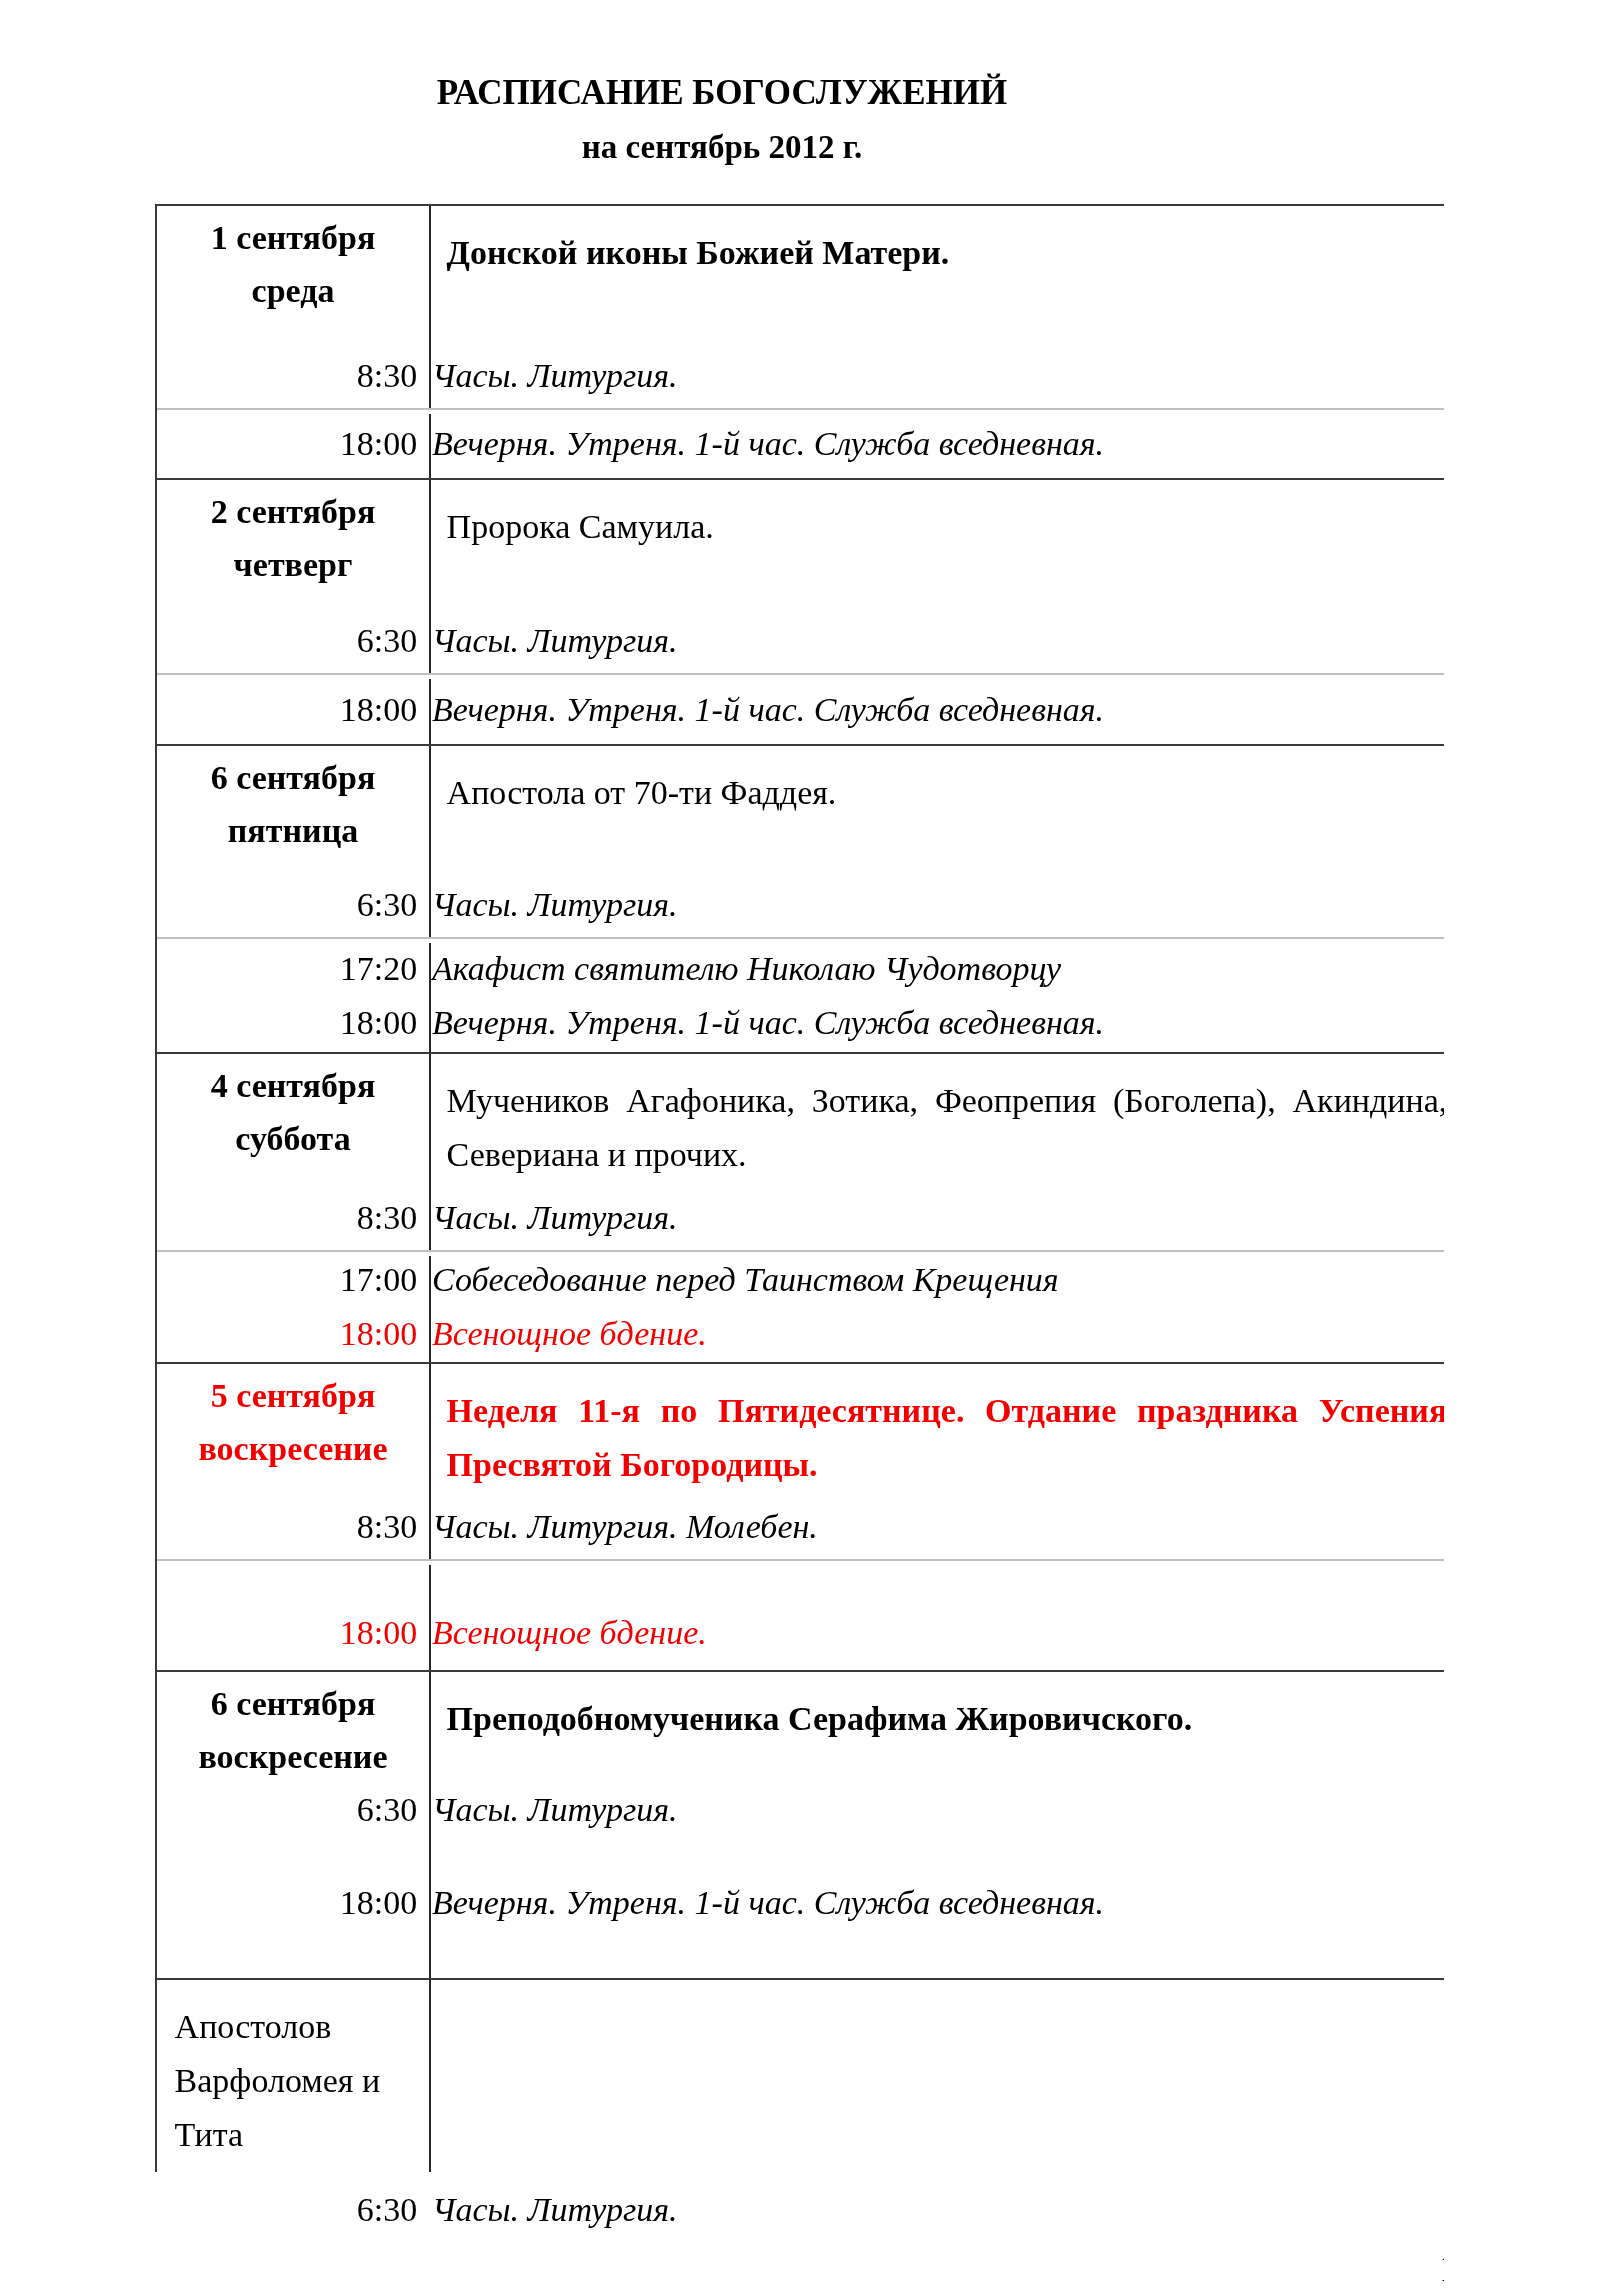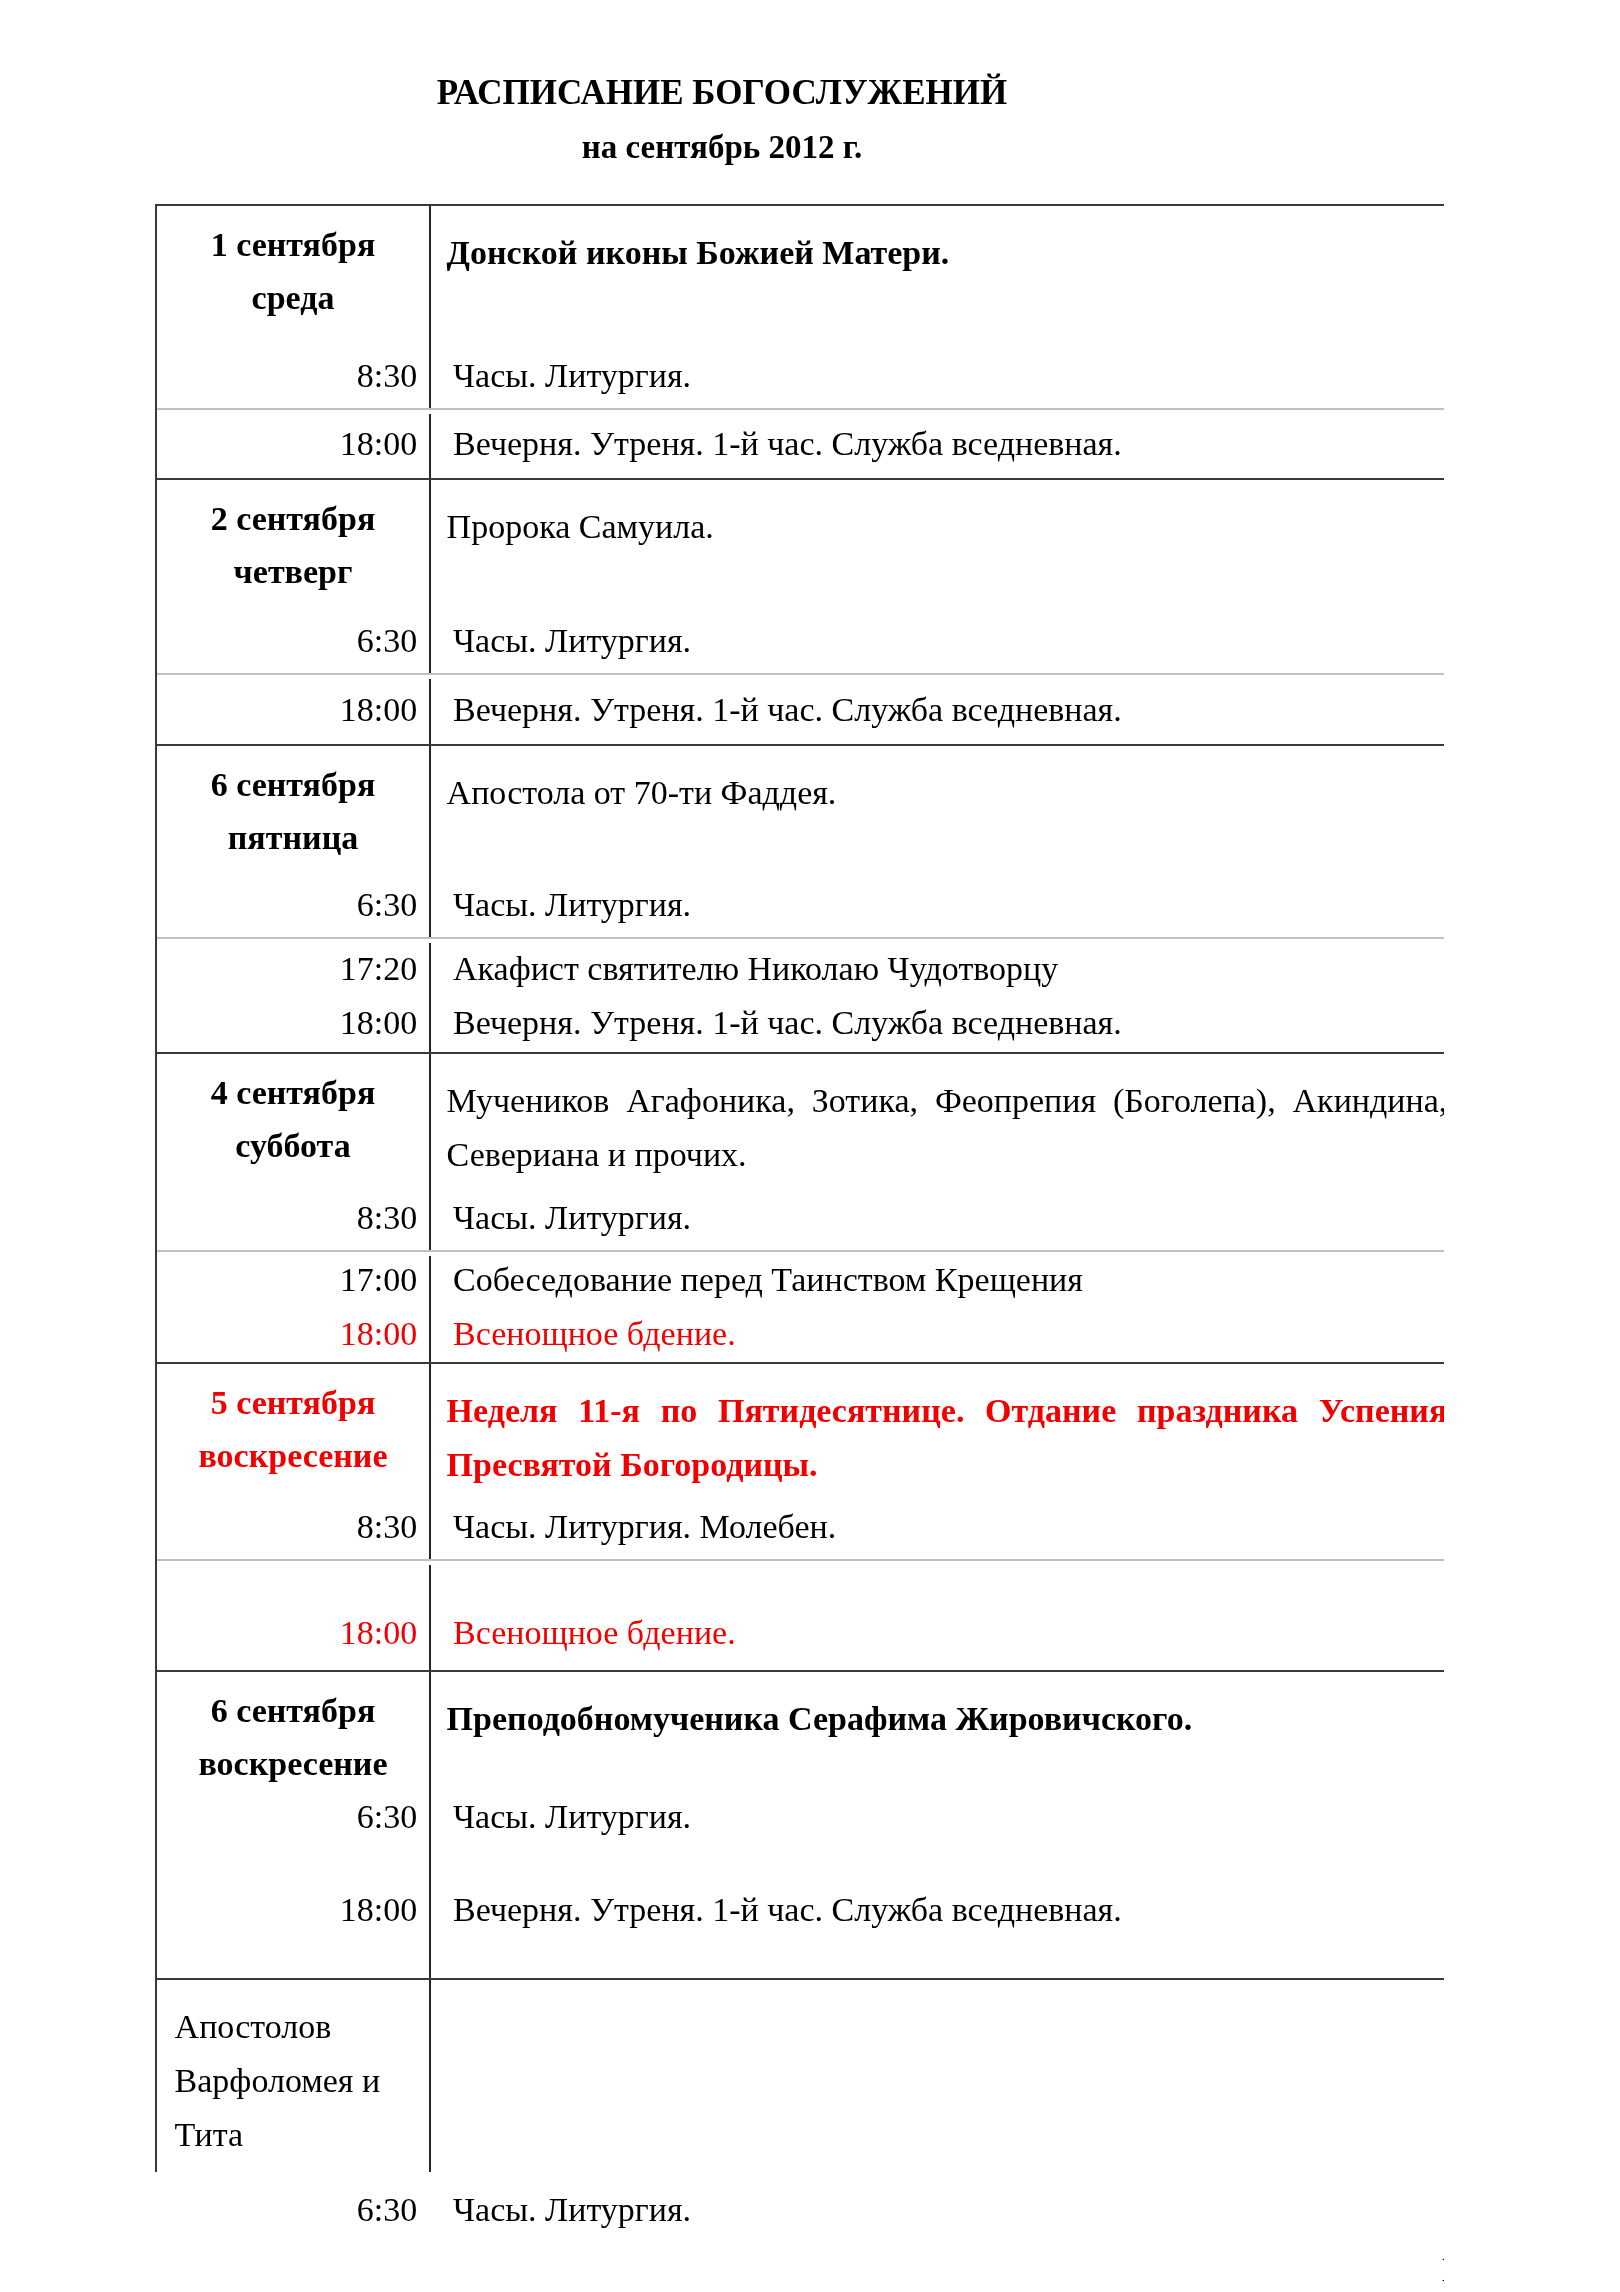--- a/index.html
+++ b/index.html
@@ -33,41 +33,41 @@
     box-sizing:border-box;
   }
   .sub.sep{border-top:2px solid var(--grid-light);}
   .vline{
     position:absolute;left:272px;top:0;bottom:0;width:2px;
     background:#262626;
   }
   .sub.sep>.vline{top:3.9px;}
   .hdr-row,.line-row{display:grid;grid-template-columns:272px 1fr;}
   .date-cell{
-    padding-top:12px;text-align:center;
+    padding-top:5px;text-align:center;
     font-weight:bold;font-size:34px;line-height:53px;
   }
   .feast-cell{
     padding:19.6px 15.7px 0 17.6px;
     font-size:34px;line-height:54px;
   }
   .feast-cell.b{font-weight:bold;}
   .feast-cell.just{text-align:justify;}
   .red{color:var(--red);}
   .lines{display:flex;flex-direction:column;}
   .lines.push{margin-top:auto;padding-bottom:4.9px;justify-content:center;}
   .sub.v-center{justify-content:center;}
   .sub.v-bottom .lines{margin-top:auto;}
   .time-cell{
     text-align:right;padding-right:11.8px;
     font-size:34px;line-height:54px;white-space:nowrap;
   }
   .service-cell{
-    padding-left:24px;padding-right:15.7px;
-    font-size:34px;line-height:54px;
+    padding-left:3px;padding-right:15.7px;
+    font-size:34px;line-height:54px;font-style:italic;
   }
   .pagenum{
     position:absolute;left:1439px;top:2247px;
     font-size:41px;line-height:41px;
   }
 </style>
 </head>
 <body>
 
 <div class="sheet">

